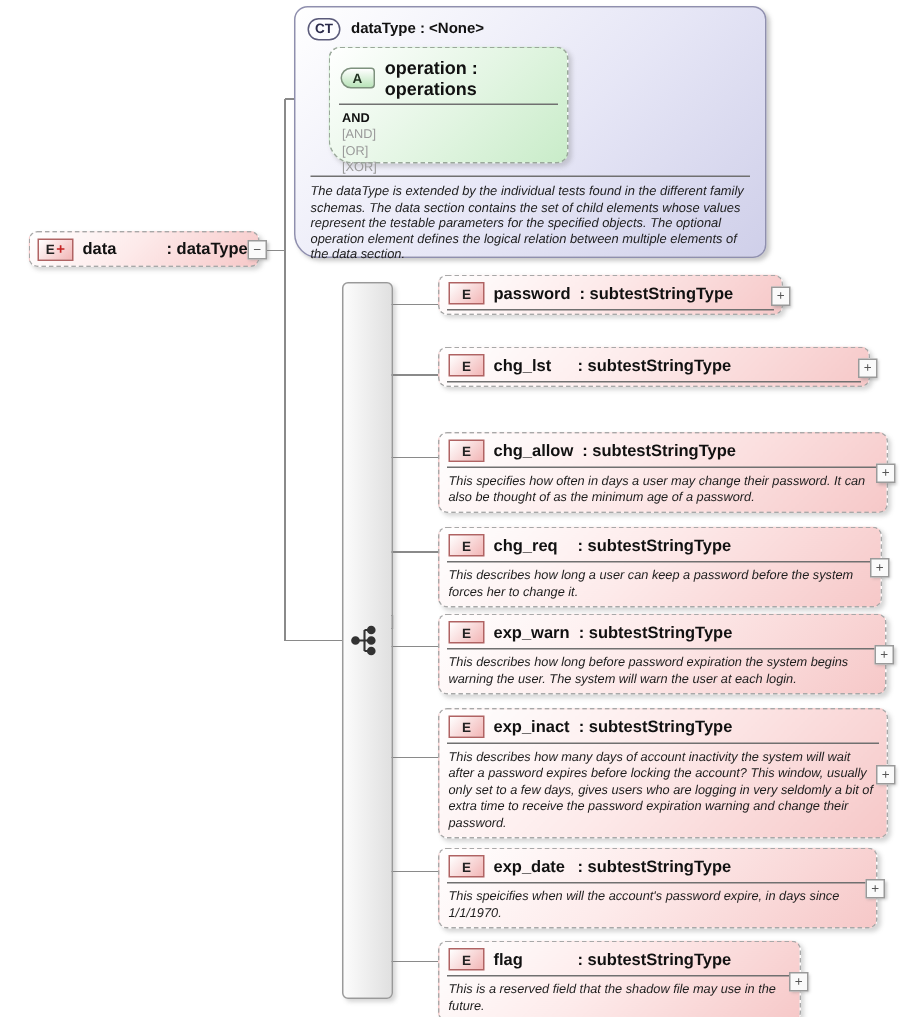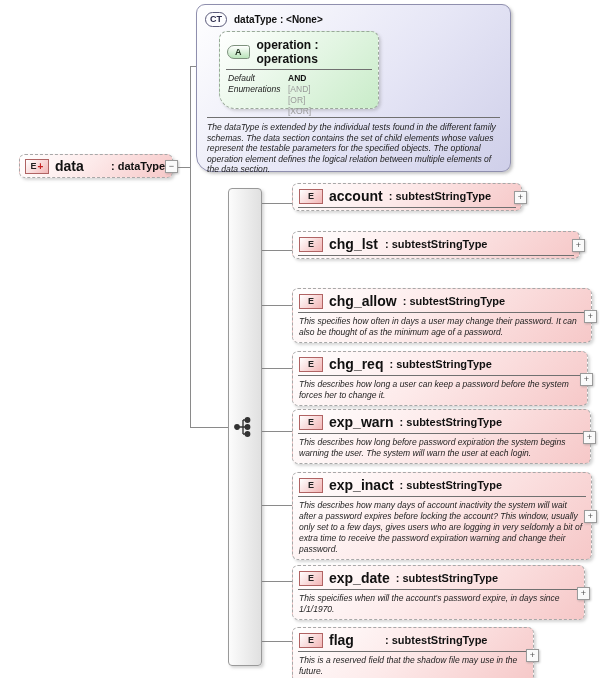--- a/index.html
+++ b/index.html
@@ -40,21 +40,21 @@
   
   .elem-box{position:absolute;z-index:1;
             background:linear-gradient(135deg,#ffffff 0%,#fdeaea 45%,#f6c8c8 100%);
             border:1px dashed #a8a8a8;border-radius:6px;
             box-shadow:2px 2px 3px rgba(120,120,120,.3);}
   .elem-title{display:flex;align-items:center;gap:6px;padding:4px 4px 3px 6px;}
   .e-badge{display:inline-flex;align-items:center;justify-content:center;width:22px;height:13px;
            background:linear-gradient(135deg,#ffffff,#f2b6b6);border:1px solid #b06363;
            font-size:9px;font-weight:bold;color:#222;flex:0 0 auto;}
   .e-badge .plus{color:#c42222;font-weight:bold;margin-left:1px;font-size:10px;line-height:9px;}
-  .elem-name{display:inline-block;min-width:50px;font-size:14px;font-weight:bold;color:#111;}
+  .elem-name{display:inline-block;min-width:50px;font-size:11px;font-weight:bold;color:#111;}
   .elem-type{font-size:11px;font-weight:bold;color:#111;}
   .elem-sep{border-top:1px solid #707070;margin:0 5px 2px 5px;}
   .elem-doc{font-size:8.5px;font-style:italic;color:#1d1d1d;line-height:11px;padding:1px 6px 4px 6px;}
   .handle{position:absolute;width:11px;height:11px;background:#fafafa;border:1px solid #9a9a9a;
           font-size:9px;line-height:10px;text-align:center;color:#555;z-index:2;
           box-shadow:1px 1px 2px rgba(120,120,120,.4);cursor:pointer;}
   .handle.right-mid{right:-6px;top:50%;margin-top:-6px;}
 
   .root-elem{left:19px;top:154px;width:154px;height:24px;display:flex;align-items:center;gap:6px;
              padding:0 0 0 5px;box-sizing:border-box;}
@@ -93,24 +93,20 @@
       <span class="ct-badge">CT</span>
       <span class="ct-title">dataType : &lt;None&gt;</span>
     </div>
     <div class="attr-box">
       <div class="attr-header">
         <span class="a-badge">A</span>
         <span class="attr-title">operation : operations</span>
       </div>
       <div class="attr-sep"></div>
       <div class="facets">
-        <div class="facet-labels">
-          <div>Default</div>
-          <div>Enumerations</div>
-        </div>
         <div class="facet-values">
           <div class="facet-default">AND</div>
           <div class="facet-enum">[AND]</div>
           <div class="facet-enum">[OR]</div>
           <div class="facet-enum">[XOR]</div>
         </div>
       </div>
     </div>
     <div class="ct-sep"></div>
     <div class="ct-doc">The dataType is extended by the individual tests found in the different family schemas.  The data section contains the set of child elements whose values represent the testable parameters for the specified objects. The optional operation element defines the logical relation between multiple elements of the data section.</div>
@@ -137,21 +133,21 @@
         <circle cx="13.5" cy="11" r="2.2"></circle>
         <circle cx="13.5" cy="18" r="2.2"></circle>
       </g>
     </svg>
   </div>
 
   <div class="card-label" style="left:262px;top:190px;width:28px;text-align:center;">0..1</div>
   <div class="elem-box" style="left:292px;top:183px;width:228px;">
     <div class="elem-title">
         <span class="e-badge">E</span>
-        <span class="elem-name">account</span>
+        <span class="elem-name">password</span>
         <span class="elem-type">: subtestStringType</span>
       </div>
     <div class="elem-sep"></div>
     <span class="handle right-mid">+</span>
   </div>
 
   <div class="card-label" style="left:262px;top:237px;width:28px;text-align:center;">0..1</div>
   <div class="elem-box" style="left:292px;top:231px;width:286px;">
     <div class="elem-title">
         <span class="e-badge">E</span>

